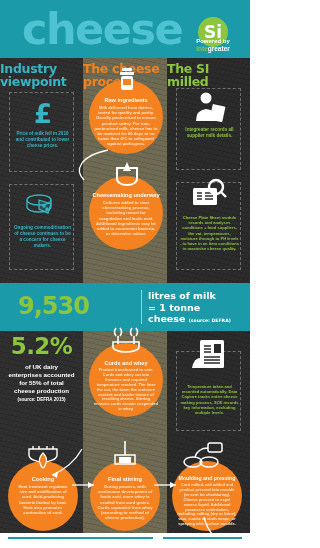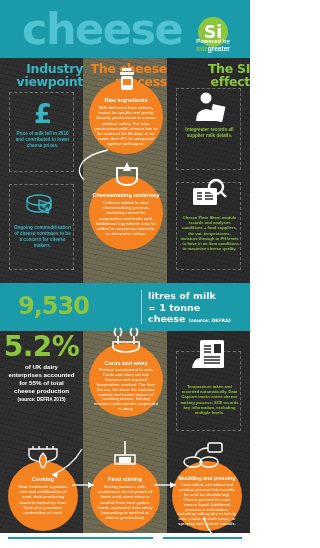--- a/index.html
+++ b/index.html
@@ -51,21 +51,21 @@
   .cols { position:absolute; left:0; top:58px; width:250px; height:225px; }
   .col { position:absolute; top:0; height:225px; }
   .col-l { left:0; width:83px; background:#2e2e2e; }
   .col-c { left:83px; width:84px; background:#6e6a52; }
   .col-r { left:167px; width:83px; background:#2a2a2a; }
   .tex { position:absolute; inset:0; opacity:.5;
     background-image:repeating-linear-gradient(115deg, rgba(255,255,255,.035) 0 1px, transparent 1px 4px),
                      repeating-linear-gradient(12deg, rgba(0,0,0,.22) 0 1px, transparent 1px 5px);
   }
 
-  .col-title { position:absolute; top:5px; width:100%; text-align:right;
+  .col-title { position:absolute; top:5px; width:100%; text-align:left;
     font-size:12.5px; font-weight:bold; line-height:12.5px; letter-spacing:-.3px;
     font-family:"DejaVu Sans", sans-serif; }
   .t-teal { color:#36b5c4; }
   .t-orange { color:#f58220; }
   .t-green { color:#8cc63f; }
 
   .dashbox { position:absolute; border:1px dashed rgba(255,255,255,.32); }
 
   .cap { text-align:center; font-size:4.6px; line-height:6px; font-weight:bold; }
   .cap-teal { color:#36b5c4; }
@@ -87,21 +87,21 @@
     font-size:9.5px; font-weight:bold; line-height:11.5px; font-family:"DejaVu Sans", sans-serif; }
   .src9 { font-size:4.6px; font-weight:bold; }
 
   
   .row3 { position:absolute; left:0; top:331px; width:250px; height:108px; }
   .r3col { position:absolute; top:0; height:108px; }
   .r3l { left:0; width:83px; background:#2e2e2e; }
   .r3c { left:83px; width:84px; background:#6e6a52; }
   .r3r { left:167px; width:83px; background:#2a2a2a; }
   .big52 { position:absolute; left:0; top:4px; width:83px; text-align:center;
-    font-size:28px; line-height:23px; font-weight:bold; color:#8cc63f;
+    font-size:23px; line-height:23px; font-weight:bold; color:#8cc63f;
     letter-spacing:-.6px; font-family:"DejaVu Sans", sans-serif; }
   .p52 { position:absolute; left:8px; top:32px; width:67px; text-align:center;
     color:#fff; font-size:6.2px; line-height:8px; font-weight:bold; }
   .src52 { display:block; font-size:4.6px; line-height:6px; margin-top:2px; }
 
   
   .row4 { position:absolute; left:0; top:439px; width:250px; height:94px; }
   .r4col { position:absolute; top:0; height:94px; }
   .r4l { left:0; width:83px; background:#2e2e2e; }
   .r4c { left:83px; width:84px; background:#6e6a52; }
@@ -158,21 +158,21 @@
       </div>
     </div>
 
     <div class="col col-c">
       <div class="tex"></div>
       <div class="col-title t-orange">The cheese process</div>
     </div>
 
     <div class="col col-r">
       <div class="tex"></div>
-      <div class="col-title t-green">The SI effect</div>
+      <div class="col-title t-green">The SI milled</div>
 
       <div class="dashbox" style="left:9px; top:30px; width:65px; height:82px;">
         <svg class="ico" style="left:16px; top:2px;" width="34" height="34" viewBox="0 0 34 34">
           <g fill="#ffffff">
             <circle cx="13" cy="7" r="5.5"></circle>
             <path d="M3 30 q0-11 10-12 q11 1 11 12 z"></path>
             <rect x="18" y="14" width="13" height="16" rx="1" transform="rotate(12 24 22)"></rect>
           </g>
         </svg>
         <div class="cap cap-green" style="position:absolute; left:4px; top:38px; width:57px;">Integreater records all supplier milk details.</div>

